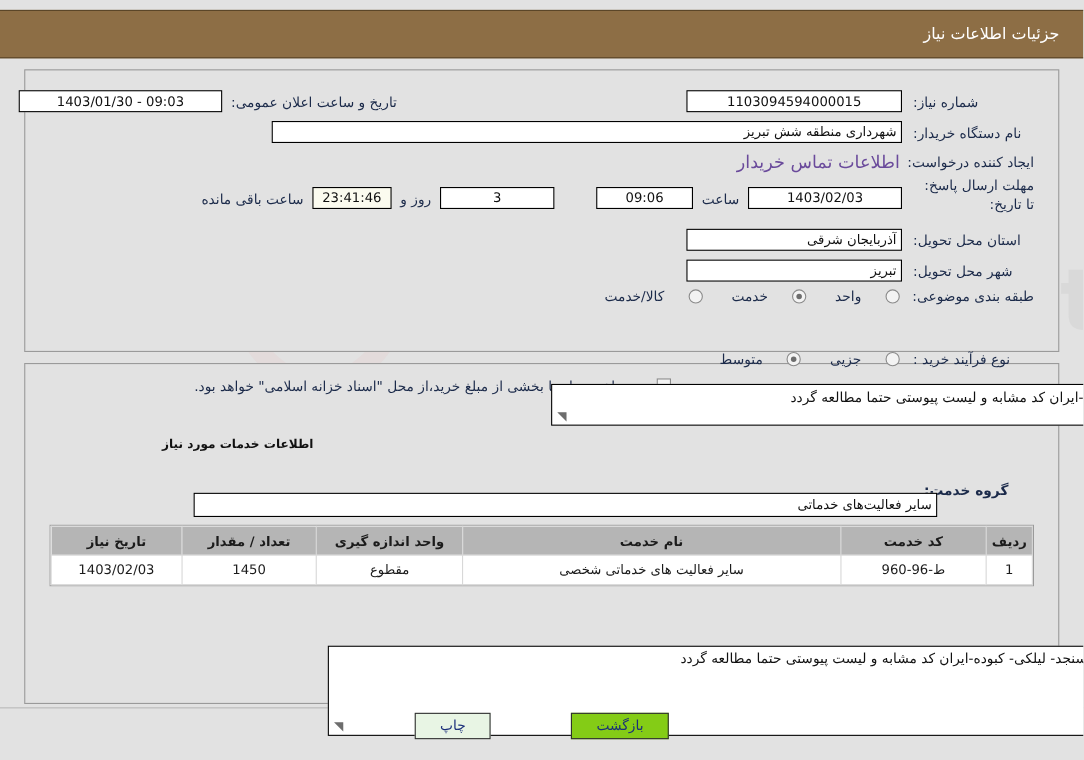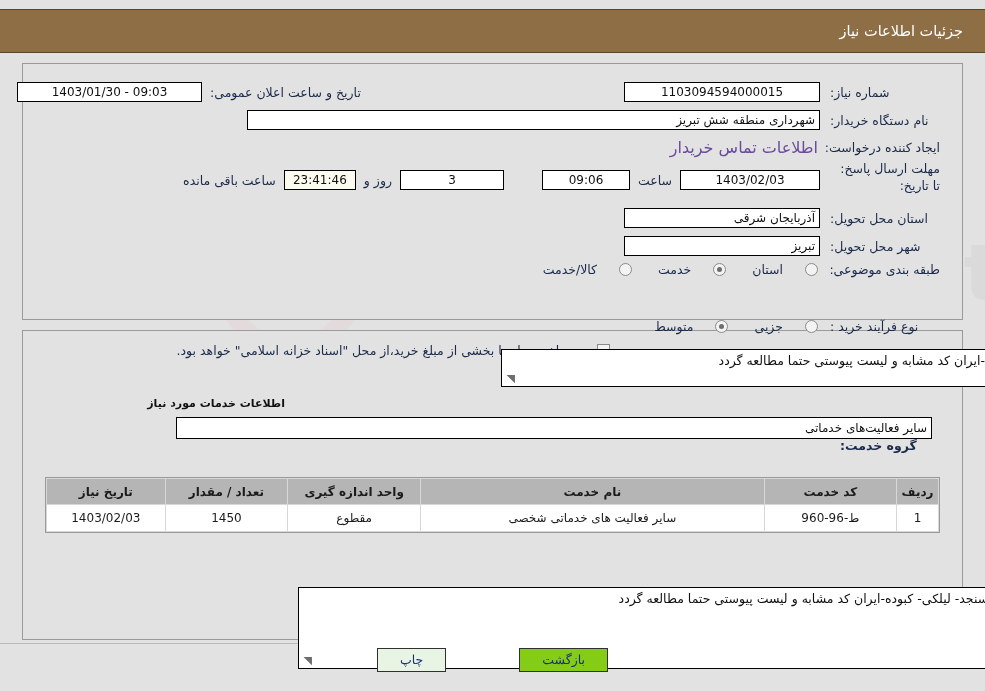--- a/index.html
+++ b/index.html
@@ -297,21 +297,21 @@
   <div class="field-row" style="top:236px; right:45px;">
     <div class="lbl" style="width:110px;">شهر محل تحویل:</div>
     <div class="box right" style="width:196px; margin-right:10px;">تبریز</div>
   </div>
 
   <div class="field-row" style="top:262px; right:45px;">
     <div class="lbl" style="width:110px;">طبقه بندی موضوعی:</div>
     <div class="radio-group" style="margin-right:12px;">
       <div class="radio-item">
         <span class="radio"></span>
-        <span class="radio-label">استان</span>
+        <span class="radio-label">واحد</span>
       </div>
       <div class="radio-item">
         <span class="radio checked"></span>
         <span class="radio-label">خدمت</span>
       </div>
       <div class="radio-item">
         <span class="radio"></span>
         <span class="radio-label">کالا/خدمت</span>
       </div>
     </div>
@@ -343,21 +343,21 @@
   <div class="ta" style="left:176px; top:349px; width:660px; height:38px;">
     <span>توت کاکوزا- سنجد- لیلکی- کبوده-ایران کد مشابه و لیست پیوستی حتما مطالعه گردد</span>
     <span class="grip">◥</span>
   </div>
 
   <div class="section-head" style="top:397px; right:700px;">اطلاعات خدمات مورد نیاز</div>
 
   <div class="field-row" style="top:438px; right:45px;">
     <div class="lbl bold" style="width:100px;">گروه خدمت:</div>
   </div>
-  <div class="box right" style="position:absolute; left:176px; top:417px; width:756px; height:22px; line-height:20px; z-index:3;">سایر فعالیت‌های خدماتی</div>
+  <div class="box right" style="position:absolute; left:176px; top:448px; width:676px; height:22px; line-height:20px; z-index:3;">سایر فعالیت‌های خدماتی</div>
 
   <div class="tbl-wrap">
     <table class="items">
       <thead>
         <tr>
           <th style="width:42px;">ردیف</th>
           <th style="width:133px;">کد خدمت</th>
           <th style="width:345px;">نام خدمت</th>
           <th style="width:133px;">واحد اندازه گیری</th>
           <th style="width:123px;">تعداد / مقدار</th>

